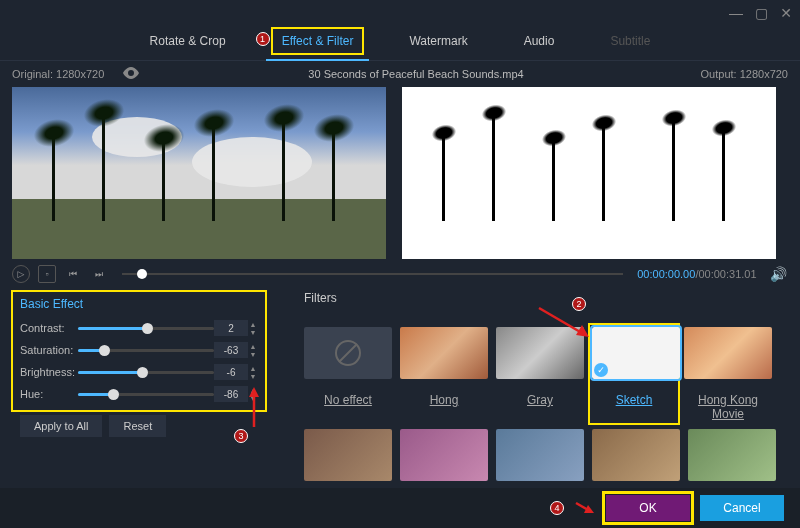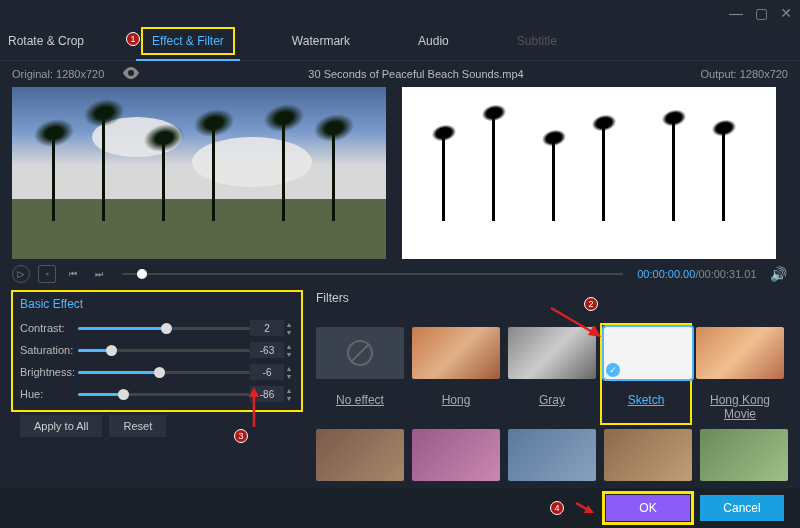--- a/index.html
+++ b/index.html
@@ -1,21 +1,21 @@
 <!DOCTYPE html>
 <html><head>
 <meta charset="utf-8">
 <style>
   * { margin: 0; padding: 0; box-sizing: border-box; font-family: Arial, sans-serif; }
   body { width: 800px; height: 528px; background: #1e2530; color: #aaa; font-size: 11px; overflow: hidden; position: relative; }
   
   .titlebar { height: 26px; display: flex; justify-content: flex-end; align-items: center; padding-right: 8px; gap: 12px; }
   .win-btn { color: #888; font-size: 14px; cursor: pointer; }
   
-  .tabs { display: flex; gap: 52px; padding: 4px 0 8px; border-bottom: 1px solid #2a3240; }
+  .tabs { display: flex; justify-content: center; gap: 40px; padding: 4px 0 8px; border-bottom: 1px solid #2a3240; }
   .tab { color: #ccc; font-size: 12px; padding: 4px 8px; cursor: pointer; position: relative; }
   .tab.active { color: #4db8ff; }
   .tab.active::after { content: ""; position: absolute; bottom: -9px; left: -8px; right: -8px; height: 2px; background: #4db8ff; }
   .tab.disabled { color: #555; }
   .hl { outline: 2px solid #ffe600; outline-offset: 1px; }
   
   .badge { position: absolute; width: 14px; height: 14px; border-radius: 50%; background: #b01818; color: #fff; font-size: 9px; display: flex; align-items: center; justify-content: center; border: 1px solid #fff; }
   
   .info-row { display: flex; align-items: center; padding: 6px 12px; font-size: 11px; color: #999; position: relative; }
   .info-row .center { position: absolute; left: 0; right: 0; text-align: center; color: #bbb; margin-left: 32px; }
@@ -44,21 +44,21 @@
   .controls-row { display: flex; align-items: center; padding: 6px 12px; gap: 8px; }
   .ctrl-btn { width: 18px; height: 18px; border: 1px solid #555; border-radius: 2px; display: flex; align-items: center; justify-content: center; color: #999; font-size: 9px; cursor: pointer; }
   .ctrl-btn.round { border-radius: 50%; }
   .scrubber { flex: 1; height: 2px; background: #444; position: relative; margin: 0 6px; }
   .scrubber .dot { position: absolute; left: 3%; top: -4px; width: 10px; height: 10px; border-radius: 50%; background: #fff; }
   .time { color: #888; font-size: 11px; }
   .time .cur { color: #4db8ff; }
   .vol { color: #999; font-size: 14px; margin-left: 6px; }
   
   .lower { display: flex; padding: 0 12px; gap: 14px; margin-top: 2px; }
-  .basic-panel { width: 290px; padding: 6px 8px; outline: 2px solid #ffe600; outline-offset: -1px; position: relative; }
+  .basic-panel { width: 254px; padding: 6px 8px; outline: 2px solid #ffe600; outline-offset: -1px; position: relative; }
   .basic-panel h4 { color: #4db8ff; font-size: 12px; font-weight: normal; margin-bottom: 6px; }
   .slider-row { display: flex; align-items: center; height: 22px; gap: 0; }
   .slider-row label { width: 58px; color: #bbb; font-size: 11px; }
   .slider { flex: 1; height: 3px; background: #444; position: relative; border-radius: 2px; }
   .slider .fill { position: absolute; left: 0; top: 0; bottom: 0; background: #4db8ff; border-radius: 2px; }
   .slider .knob { position: absolute; top: -4px; width: 11px; height: 11px; border-radius: 50%; background: #ddd; margin-left: -5px; }
   .numbox { width: 34px; height: 16px; background: #2a3240; color: #ccc; font-size: 10px; display: flex; align-items: center; justify-content: center; }
   .spinners { display: flex; flex-direction: column; }
   .spin { width: 10px; height: 8px; font-size: 7px; color: #888; display: flex; align-items: center; justify-content: center; cursor: pointer; }
   
@@ -85,21 +85,21 @@
   .th-sketch { background: #f4f4f4; }
   .th-hk { background: linear-gradient(135deg, #d48a5a, #f0c090, #b86a4a); }
   .th-a { background: linear-gradient(135deg, #7a5a4a, #a8886a); }
   .th-b { background: linear-gradient(135deg, #9a5a8a, #c888b0); }
   .th-c { background: linear-gradient(135deg, #5a7a9a, #88a0c0); }
   .th-d { background: linear-gradient(135deg, #8a6a4a, #c0a078); }
   .th-e { background: linear-gradient(135deg, #6a8a5a, #a0c088); }
   
   .footer { position: absolute; bottom: 0; left: 0; right: 0; height: 40px; background: #1a2028; display: flex; align-items: center; justify-content: flex-end; padding-right: 16px; gap: 10px; }
   .btn { width: 84px; height: 26px; border: none; color: #fff; font-size: 12px; cursor: pointer; }
-  .btn-ok { background: #8b5cf6; }
+  .btn-ok { background: #701a75; }
   .btn-ok.hl-btn { outline: 3px solid #ffe600; outline-offset: 1px; }
   .btn-cancel { background: #1a9fe0; }
   
   .arrow { position: absolute; pointer-events: none; }
   .arrow-line { stroke: #e02020; stroke-width: 2.5; fill: none; }
   .arrow-head { fill: #e02020; }
 </style>
 </head>
 <body>
 

